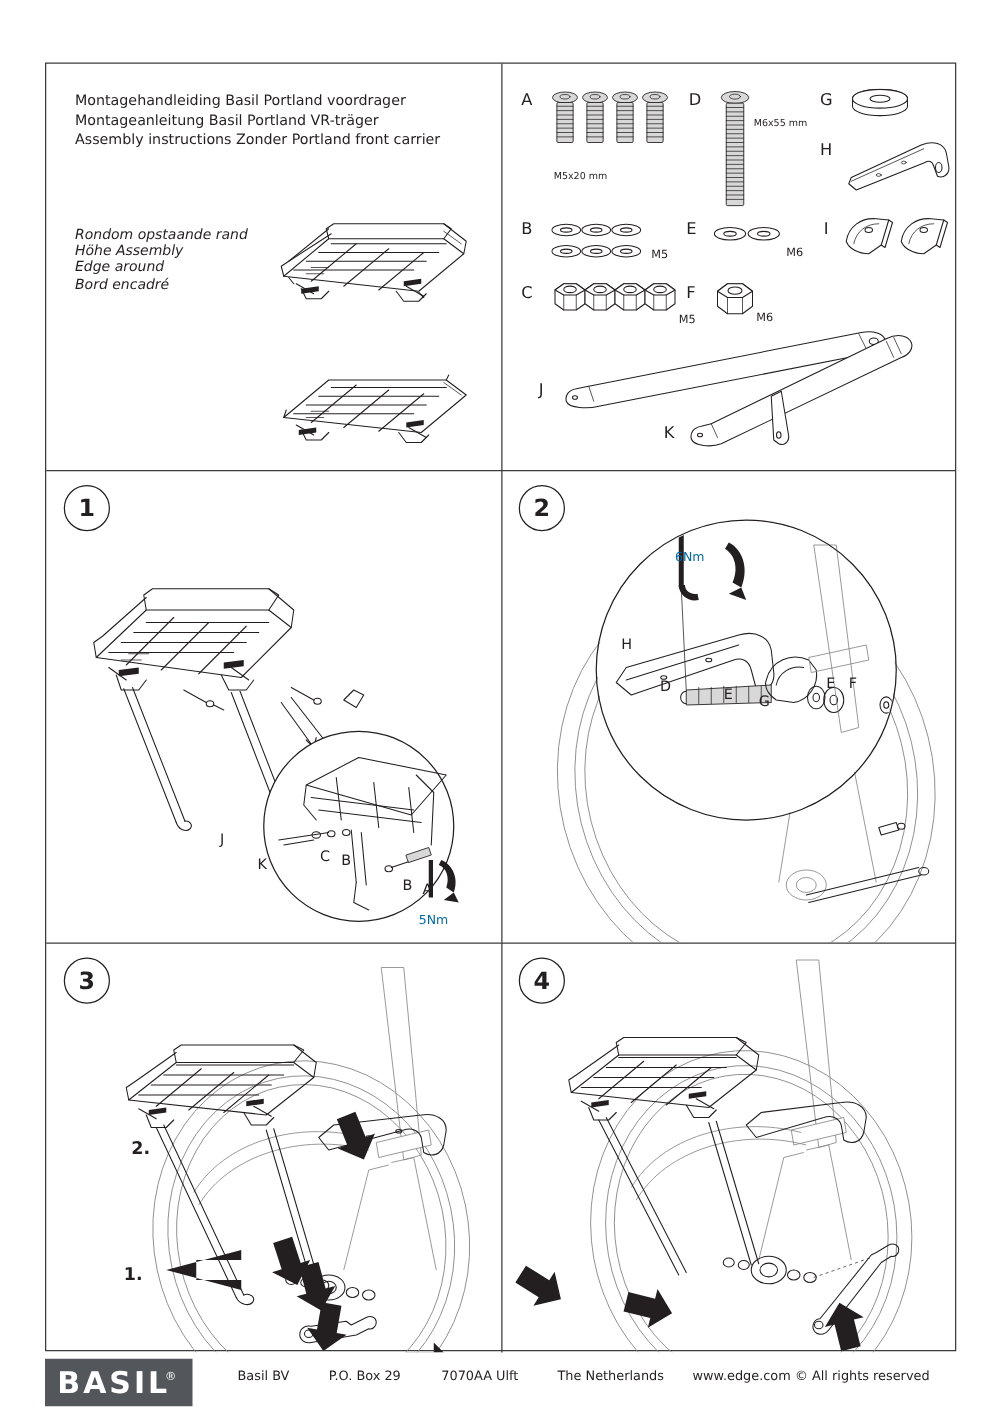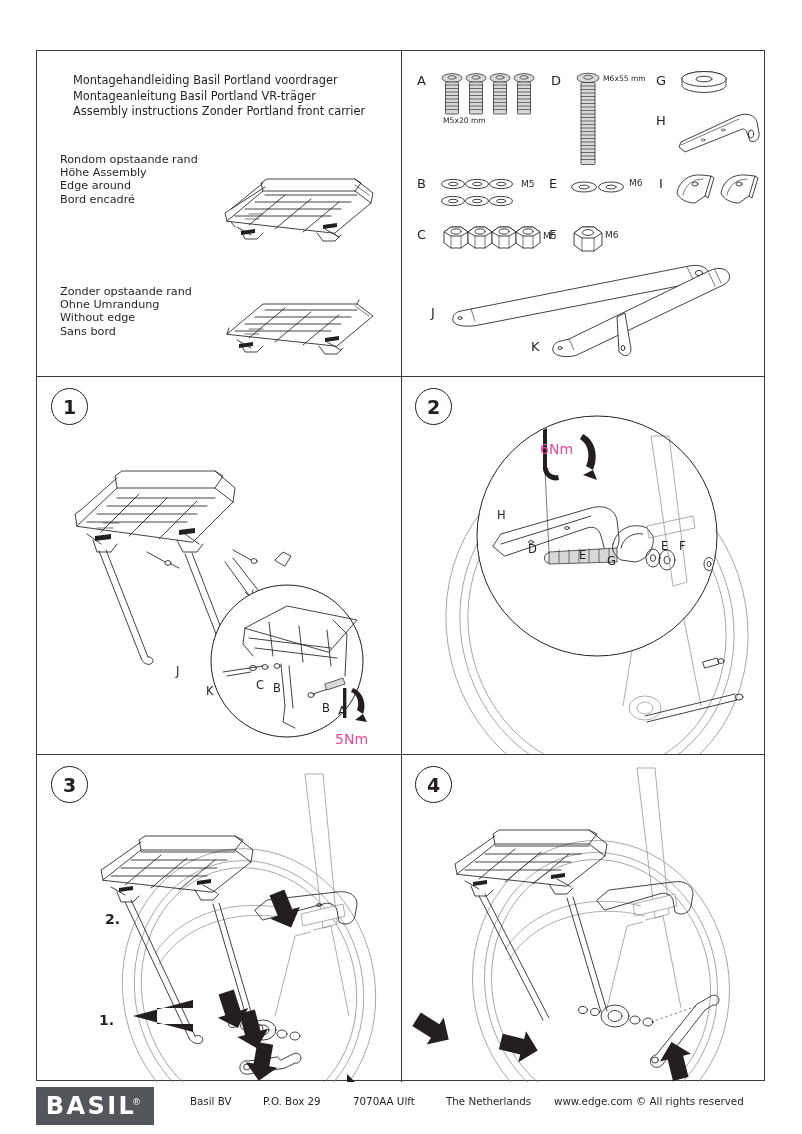--- a/index.html
+++ b/index.html
@@ -7,38 +7,38 @@
 
   .page{position:absolute;left:36px;top:50px;width:729px;height:1031px;border:1.3px solid #3b3b3b;box-sizing:border-box;}
 
   
   .vline{position:absolute;top:0;width:1.3px;background:#3b3b3b;}
   .hline{position:absolute;left:0;width:100%;height:1.3px;background:#3b3b3b;}
 
   .cell{position:absolute;box-sizing:border-box;overflow:hidden;}
 
   
-  .titleblock{position:absolute;left:36px;top:22px;line-height:15.5px;font-size:11.4px;}
+  .titleblock{position:absolute;left:23px;top:22px;line-height:15.5px;font-size:11.4px;}
   .titleblock div{white-space:nowrap;}
 
   .capblock{position:absolute;left:23px;font-size:11.2px;line-height:13.2px;}
   .capblock div{white-space:nowrap;}
 
   
   .plabel{position:absolute;font-size:13px;color:#231f20;}
-  .psize{position:absolute;font-size:7.6px;color:#231f20;white-space:nowrap;}
+  .psize{position:absolute;font-size:7.6px;color:#231f20;white-space:nowrap;margin-top:20px;}
 
   
   .badge{position:absolute;width:35px;height:35px;border:1.4px solid #231f20;border-radius:50%;
          display:flex;align-items:center;justify-content:center;font-size:19px;font-weight:bold;
          font-family:"DejaVu Sans",sans-serif;}
 
   .anno{position:absolute;font-size:11.5px;color:#231f20;white-space:nowrap;}
   .anno.b{font-weight:bold;font-size:14px;}
-  .torque{position:absolute;font-size:14px;color:#ec4899;white-space:nowrap;}
+  .torque{position:absolute;font-size:10px;color:#0369a1;white-space:nowrap;}
 
   
   .footer{position:absolute;left:36px;top:1081px;width:729px;height:53px;}
   .logo{position:absolute;left:0;top:6px;width:118px;height:38px;background:#53565a;
         display:flex;align-items:center;justify-content:center;}
   .logo-text{color:#ffffff;font-weight:bold;font-size:24px;letter-spacing:2.4px;
              font-family:"DejaVu Sans",sans-serif;position:relative;padding-right:8px;}
   .logo-reg{position:absolute;right:-1px;top:0px;font-size:8px;letter-spacing:0;}
   .fitem{position:absolute;top:14px;font-size:10.3px;color:#231f20;white-space:nowrap;}
 
@@ -64,33 +64,27 @@
   <div class="vline" style="left:364px;top:703px;height:328px;"></div>
 
   <div class="cell" style="left:0;top:0;width:364px;height:325px;">
 
     <div class="titleblock">
       <div>Montagehandleiding Basil Portland voordrager</div>
       <div>Montageanleitung Basil Portland VR-träger</div>
       <div>Assembly instructions Zonder Portland front carrier</div>
     </div>
 
-    <div class="capblock" style="top:102px;">
+    <div class="capblock" style="top:130px;font-style:italic;">
       <div>Rondom opstaande rand</div>
       <div>Höhe Assembly</div>
       <div>Edge around</div>
       <div>Bord encadré</div>
     </div>
 
-    <div class="capblock" style="top:234px;">
-      <div>Zonder opstaande rand</div>
-      <div>Ohne Umrandung</div>
-      <div>Without edge</div>
-      <div>Sans bord</div>
-    </div>
 
     <svg style="position:absolute;left:168px;top:108px;" width="190" height="90" viewBox="0 0 190 90">
       <g class="ln">
         <path d="M22 62 L58 32 L150 32 L166 44 L130 74 Z"></path>
         <path d="M58 32 L56 24 L62 20 L150 20 L156 24 L150 32"></path>
         <path d="M150 20 L168 34 L166 44"></path>
         <path d="M22 62 L20 54 L26 50 L58 24"></path>
         <path d="M26 50 L60 28"></path>
         <path d="M30 57 L126 57 M40 50 L136 50 M50 43 L146 43 M60 36 L152 36"></path>
         <path d="M44 66 L80 36 M70 70 L106 40 M98 73 L134 43"></path>

